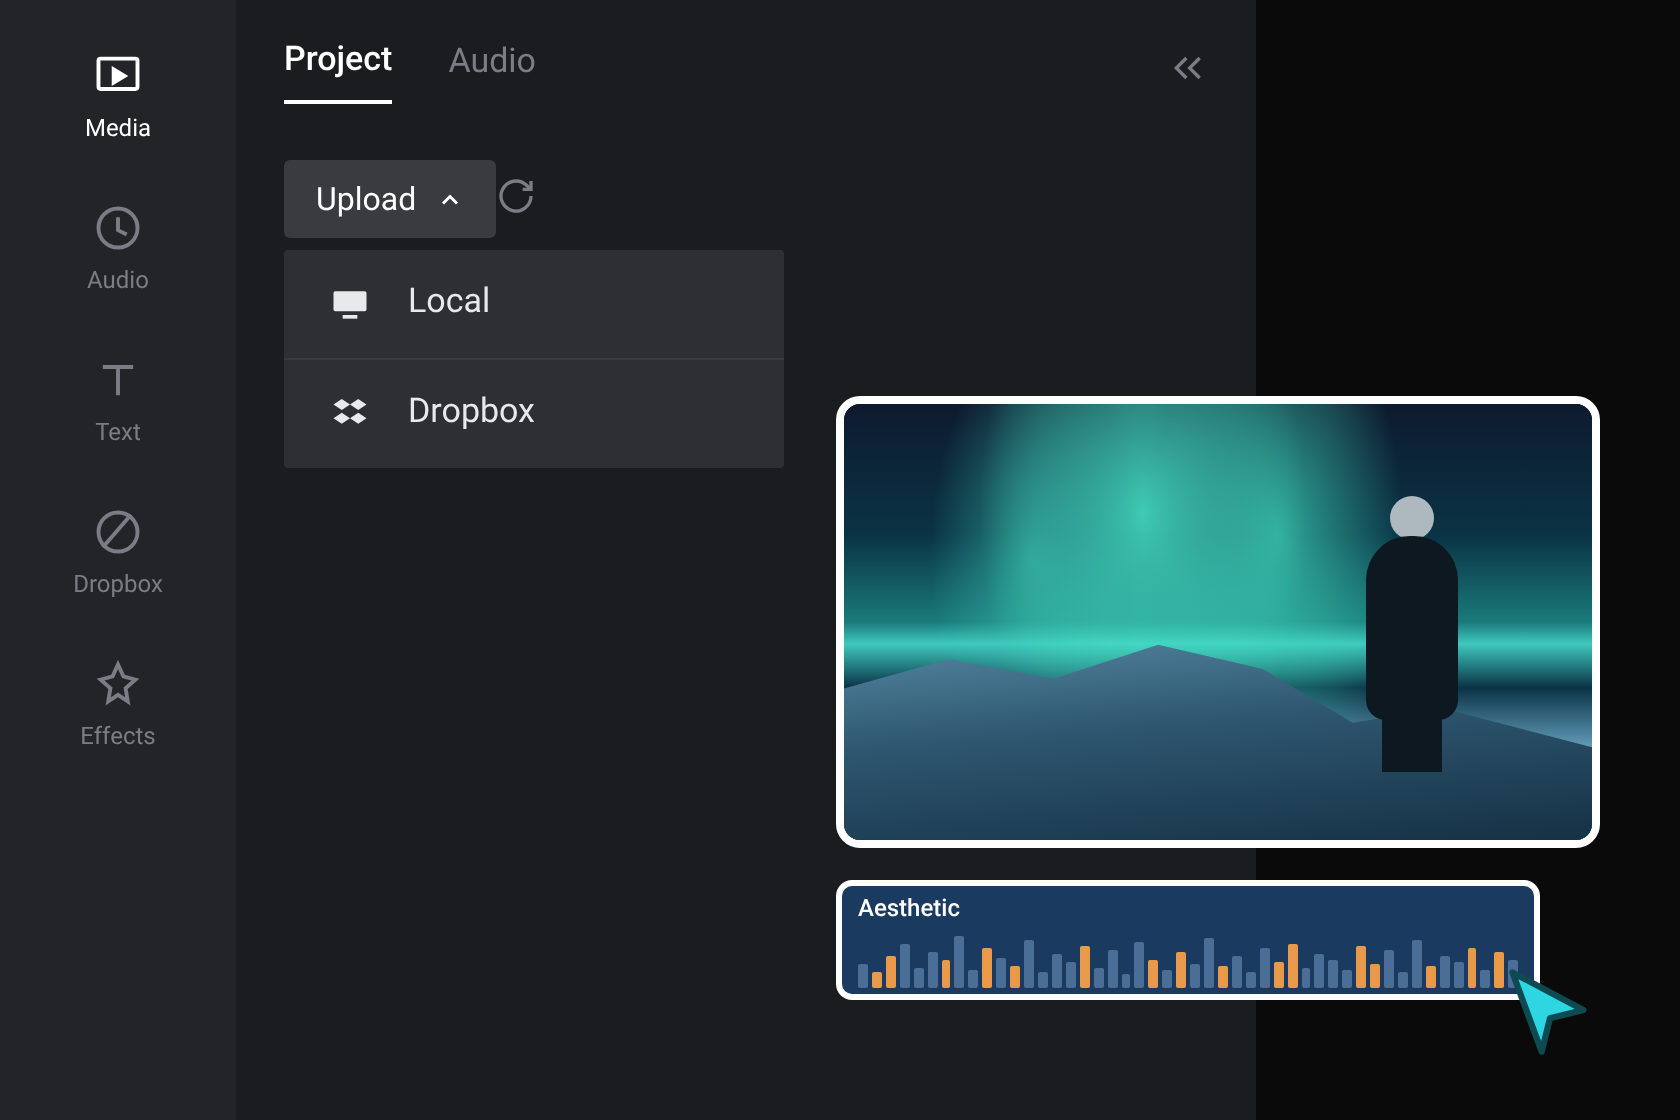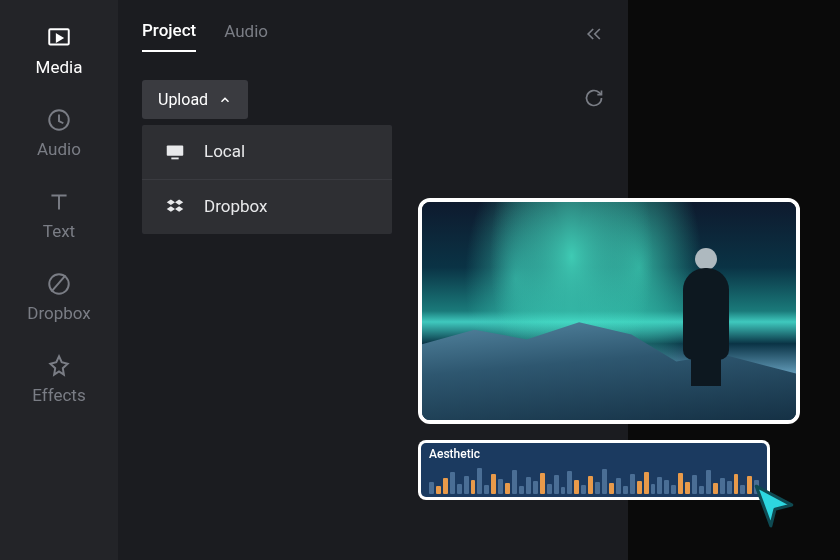--- a/index.html
+++ b/index.html
@@ -2,27 +2,27 @@
 <html><head>
 <meta charset="utf-8">
 <style>
 *{margin:0;padding:0;box-sizing:border-box;font-family:-apple-system,BlinkMacSystemFont,"Segoe UI",Roboto,sans-serif}
 body{width:840px;height:560px;background:#0a0a0a;overflow:hidden;position:relative}
 .app{display:flex;height:100%}
 .sidebar{width:118px;background:#232428;display:flex;flex-direction:column;align-items:center;padding-top:25px;gap:30px}
 .sidebar-item{display:flex;flex-direction:column;align-items:center;gap:6px;cursor:pointer;color:#7a7d85}
 .sidebar-item.active{color:#fff}
 .sidebar-item svg{width:26px;height:26px}
-.sidebar-label{font-size:17px}
+.sidebar-label{font-size:12px}
 .panel{width:510px;background:#1b1c20;padding:20px 24px;position:relative}
 .tabs{display:flex;gap:28px;align-items:center}
 .tab{font-size:17px;color:#7a7d85;padding-bottom:10px;cursor:pointer}
 .tab.active{color:#fff;border-bottom:2px solid #fff;font-weight:500}
 .collapse{position:absolute;right:24px;top:24px;color:#7a7d85;cursor:pointer}
-.upload-row{display:flex;align-items:center;justify-content:space-between;margin-top:28px}
+.upload-row{display:flex;align-items:center;margin-top:28px}
 .upload-btn{background:#3a3b40;color:#fff;border:none;padding:10px 16px;font-size:16px;border-radius:3px;display:flex;align-items:center;gap:10px;cursor:pointer}
 .refresh{color:#7a7d85;cursor:pointer}
 .dropdown{background:#2e2f33;margin-top:6px;width:250px;border-radius:2px}
 .dd-item{display:flex;align-items:flex-start;gap:18px;padding:16px 22px;color:#e8e9eb;font-size:17px;cursor:pointer;border-bottom:1px solid #3a3b40}
 .dd-item:last-child{border-bottom:none}
 .dd-item svg{width:22px;height:22px;flex-shrink:0}
 .thumb{position:absolute;left:418px;top:198px;width:382px;height:226px;border-radius:12px;border:4px solid #fff;overflow:hidden}
 .aurora{width:100%;height:100%;background:linear-gradient(180deg,#0e1a2e 0%,#0a3345 30%,#1a7a7a 50%,#3fc9be 55%,#0a3345 65%,#6ba5c4 80%,#2a5170 100%);position:relative}
 .aurora::before{content:"";position:absolute;inset:0;background:radial-gradient(ellipse 120px 220px at 40% 25%,rgba(72,230,200,.85),transparent 68%),radial-gradient(ellipse 90px 180px at 58% 30%,rgba(64,220,190,.7),transparent 70%),radial-gradient(ellipse 70px 150px at 25% 35%,rgba(60,200,180,.6),transparent 72%)}
 .mountain{position:absolute;bottom:0;left:0;right:0;height:56%;background:linear-gradient(175deg,#5a8da8 10%,#2e5770 50%,#153145 100%);clip-path:polygon(0 38%,14% 26%,28% 34%,42% 20%,56% 30%,68% 52%,80% 46%,100% 62%,100% 100%,0 100%)}

